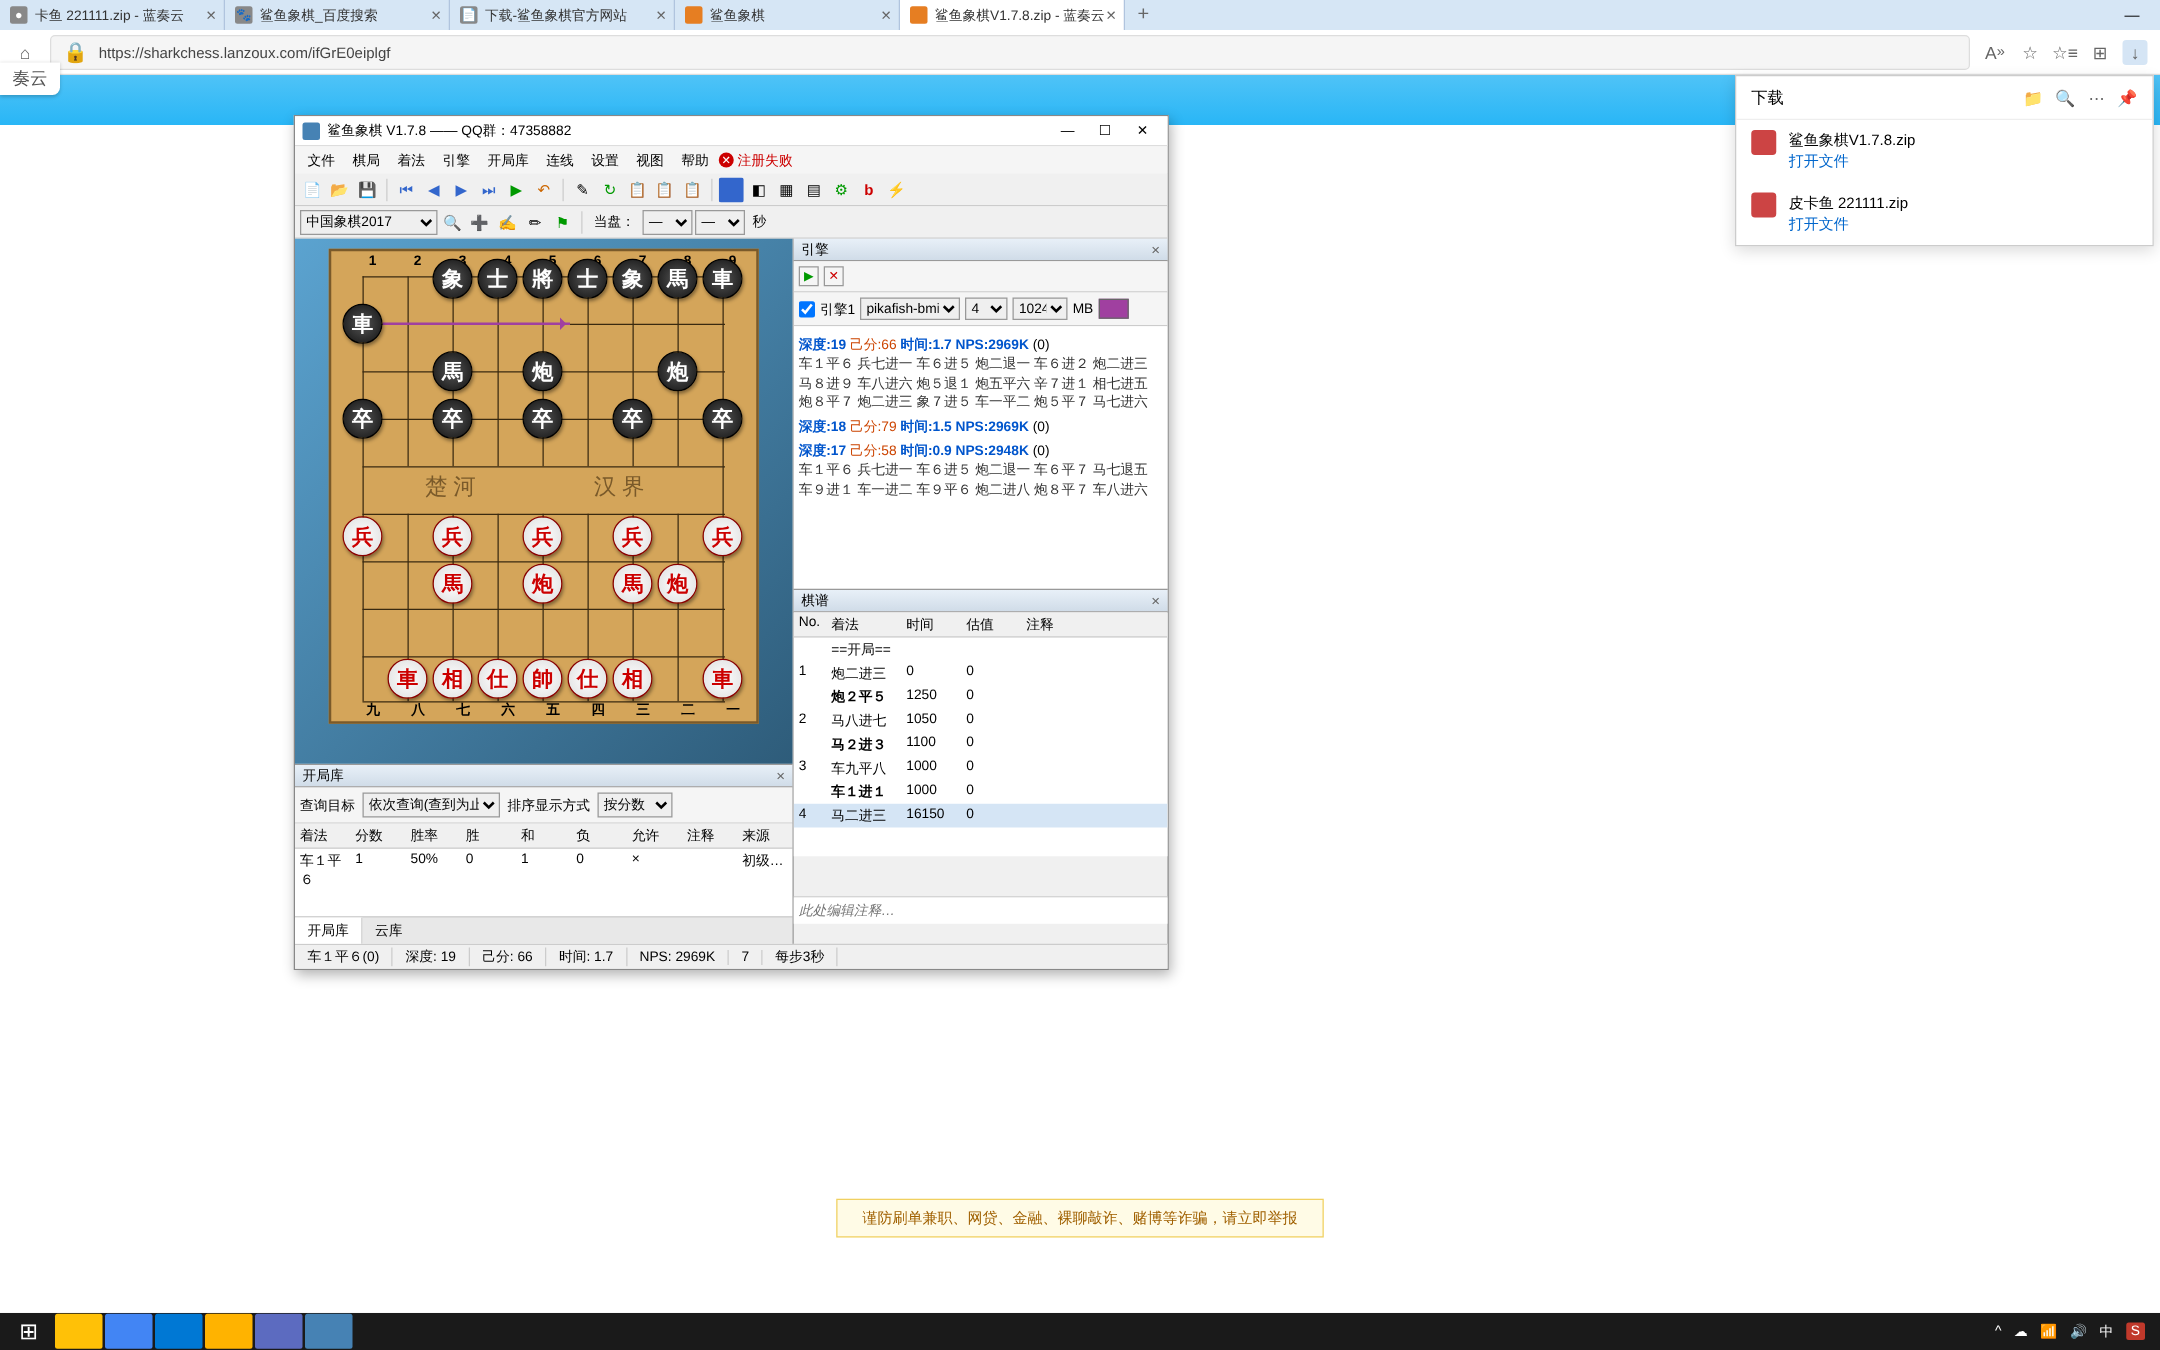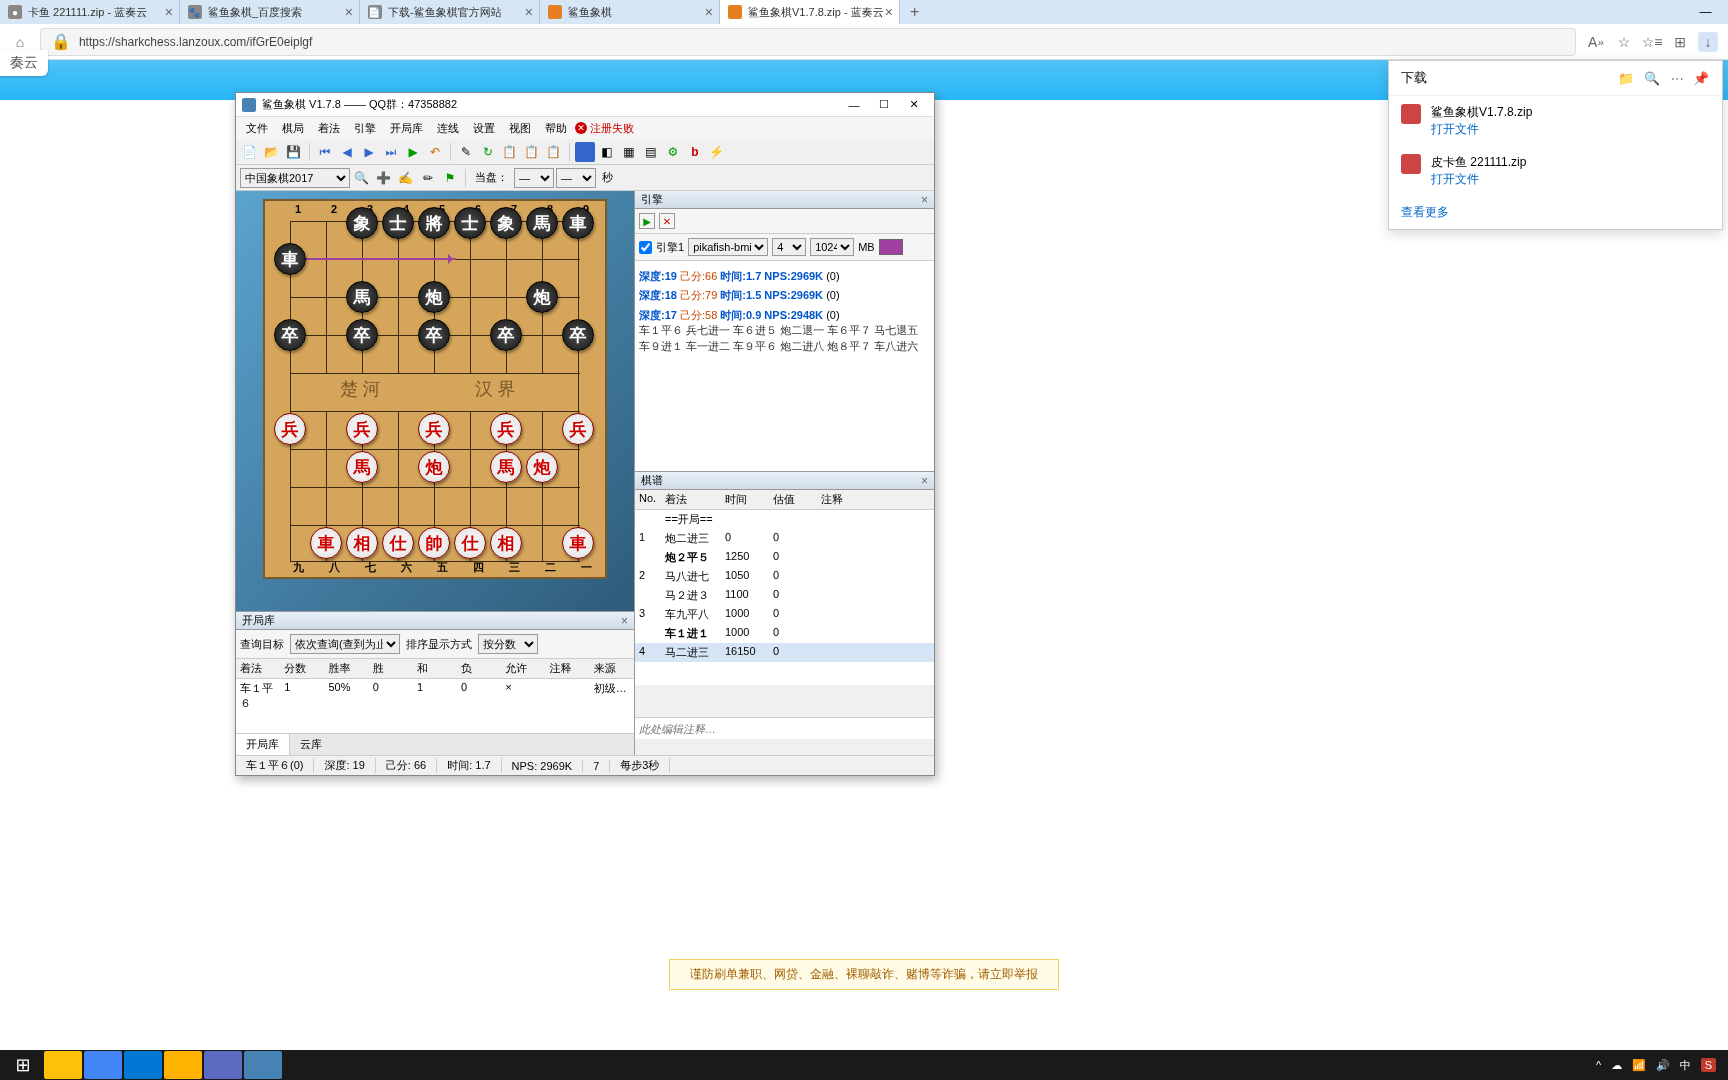--- a/index.html
+++ b/index.html
@@ -192,21 +192,20 @@
       <div class="dl-open">打开文件</div>
     </div>
   </div>
   <div class="dl-item">
     <div class="dl-thumb"></div>
     <div class="dl-info">
       <div>皮卡鱼 221111.zip</div>
       <div class="dl-open">打开文件</div>
     </div>
   </div>
-  <div class="dl-more">查看更多</div>
 </div>
 
 <div class="app-win">
   <div class="titlebar">
     <div class="title-icon"></div>
     <span>鲨鱼象棋 V1.7.8  —— QQ群：47358882</span>
     <div class="title-ctrl">
       <span>—</span>
       <span>☐</span>
       <span>✕</span>
@@ -422,20 +421,21 @@
         <input type="checkbox" checked="" style="">
         <span>引擎1</span>
         <select class="tb-combo" style="width:80px"><option>pikafish-bmi2</option></select>
         <select class="tb-combo" style="width:34px"><option>4</option></select>
         <select class="tb-combo" style="width:44px"><option>1024</option></select>
         <span>MB</span>
         <div class="color-sw"></div>
       </div>
       <div class="engine-out">
         <div class="depth-line"><b>深度:19</b> <span class="sc">己分:66</span> <b>时间:1.7</b> <b>NPS:2969K</b> <span>(0)</span></div>
+        <div class="moves-line">车１平６ 兵七进一 车６进５ 炮二退一 车６进２ 炮二进三 马８进９ 车八进六 炮５退１ 炮五平六 辛７进１ 相七进五 炮８平７ 炮二进三 象７进５ 车一平二 炮５平７ 马七进六</div>
         <div class="depth-line"><b>深度:18</b> <span class="sc">己分:79</span> <b>时间:1.5</b> <b>NPS:2969K</b> <span>(0)</span></div>
         <div class="depth-line"><b>深度:17</b> <span class="sc">己分:58</span> <b>时间:0.9</b> <b>NPS:2948K</b> <span>(0)</span></div>
         <div class="moves-line">车１平６ 兵七进一 车６进５ 炮二退一 车６平７ 马七退五 车９进１ 车一进二 车９平６ 炮二进八 炮８平７ 车八进六</div>
       </div>
 
       <div class="moves-panel">
         <div class="panel-title">
             <span>棋谱</span>
             <span class="panel-close">×</span>
           </div>
@@ -470,21 +470,21 @@
             </div>
           <div class="mt-row">
               <div class="c-no">2</div>
               <div class="c-mv">马八进七</div>
               <div class="c-tm">1050</div>
               <div class="c-ev">0</div>
               <div class="c-nt"></div>
             </div>
           <div class="mt-row">
               <div class="c-no"></div>
-              <div class="c-mv" style="font-weight:normal">马２进３</div>
+              <div class="c-mv" style="font-weight:bold">马２进３</div>
               <div class="c-tm">1100</div>
               <div class="c-ev">0</div>
               <div class="c-nt"></div>
             </div>
           <div class="mt-row">
               <div class="c-no">3</div>
               <div class="c-mv">车九平八</div>
               <div class="c-tm">1000</div>
               <div class="c-ev">0</div>
               <div class="c-nt"></div>

